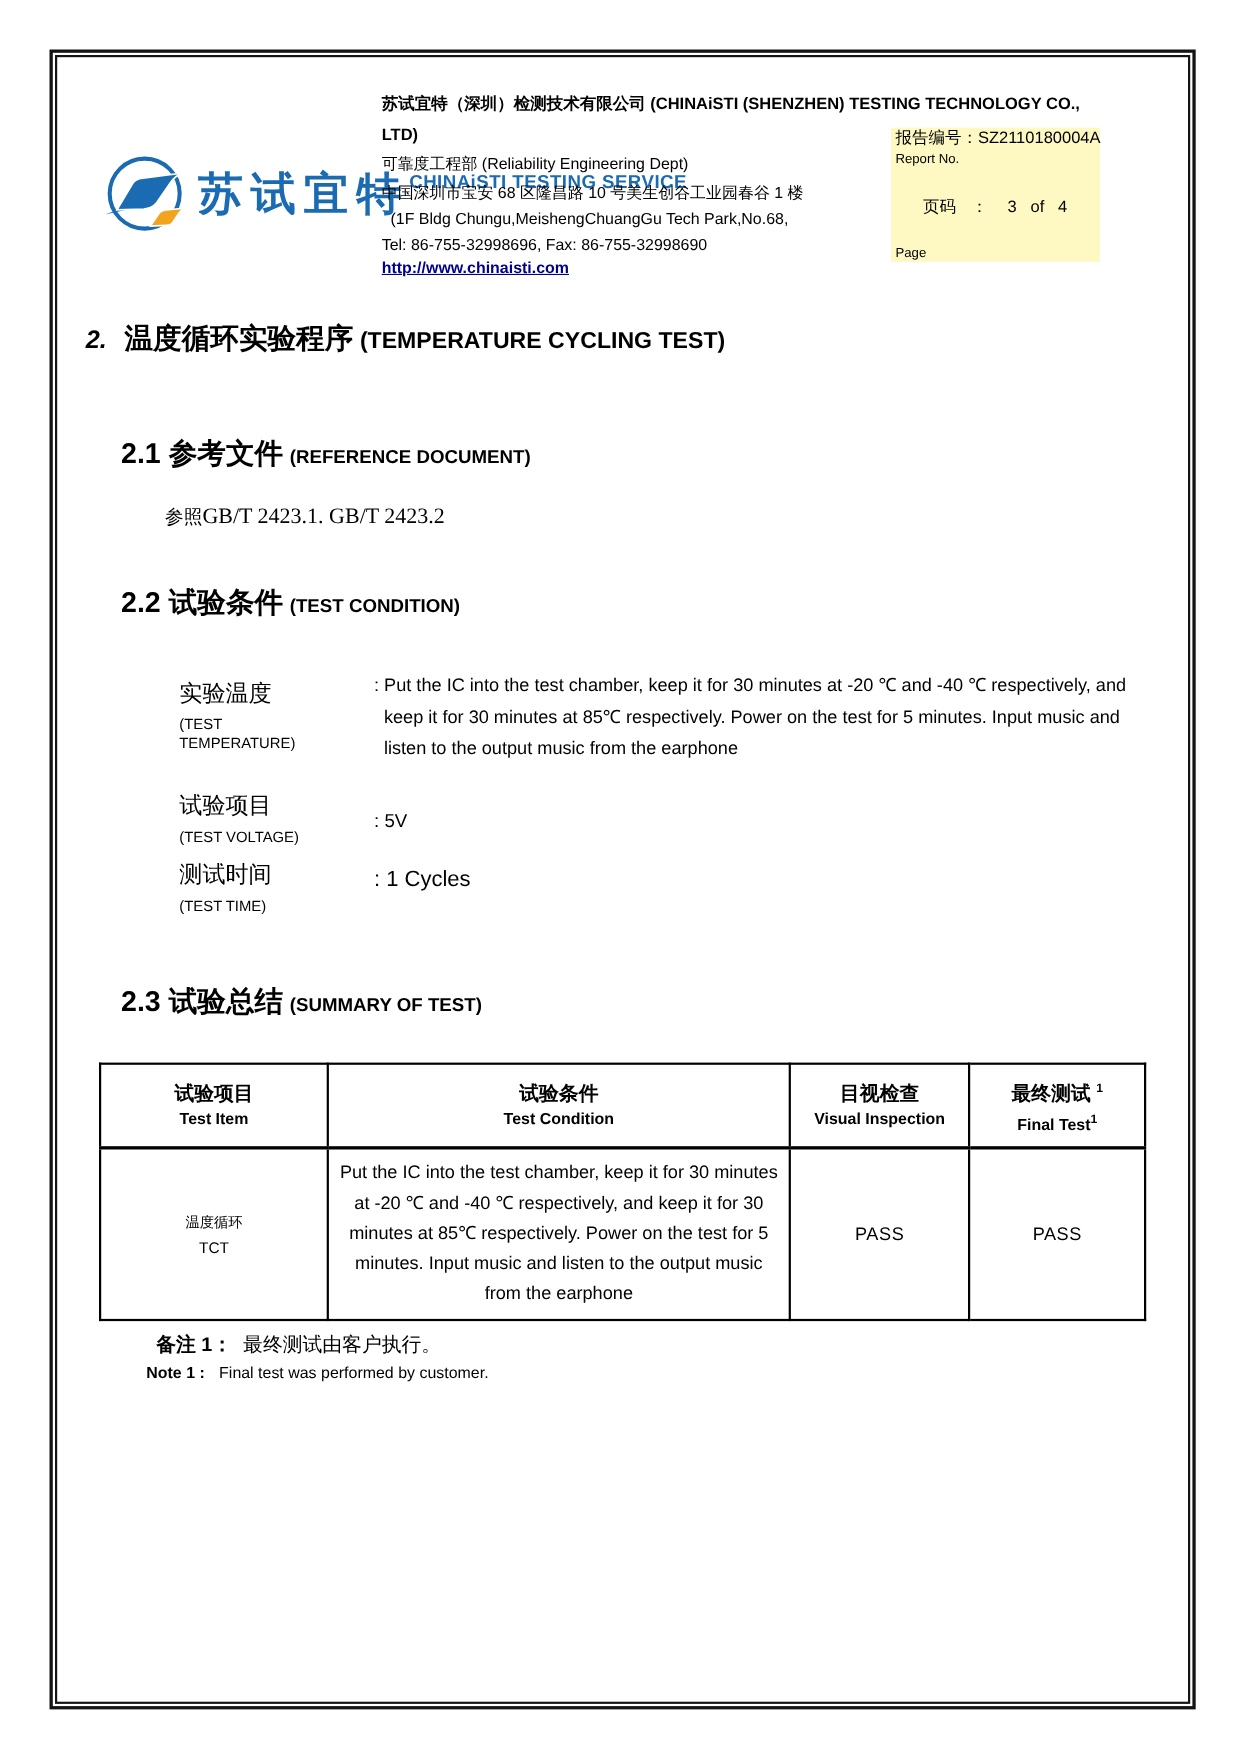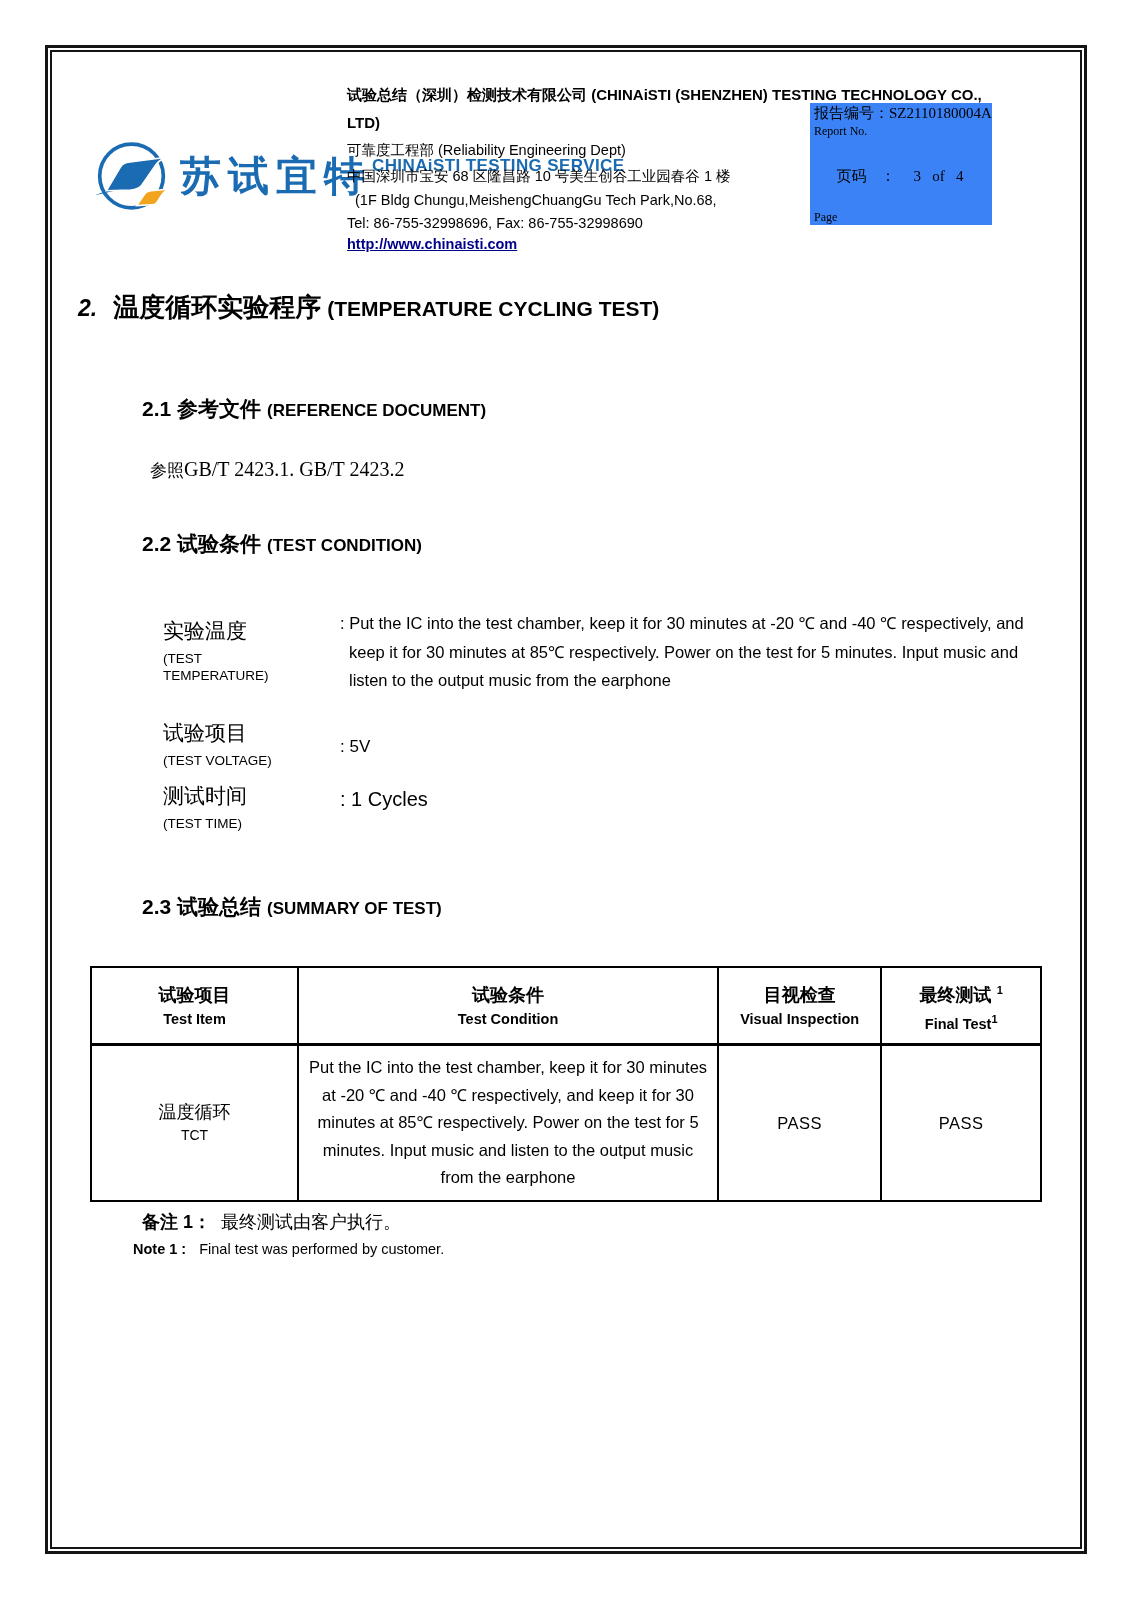--- a/index.html
+++ b/index.html
@@ -29,34 +29,34 @@
   .hdr-co1,.hdr-co2{font-size:15px;font-weight:bold;line-height:28px;}
   .hdr-dept{font-size:14.5px;line-height:26px;}
   .hdr-addr-zh{font-size:14.5px;line-height:26px;}
   .hdr-addr-en1{font-size:14.5px;line-height:23px;padding-left:8px;}
   .hdr-addr-en2{font-size:14.5px;line-height:23px;}
   .hdr-tel{font-size:14.5px;line-height:22px;}
   .hdr-web{font-size:14.5px;line-height:20px;}
   .hdr-web a{color:var(--link-navy);font-weight:bold;text-decoration:underline;cursor:pointer;}
 
   
-  .rinfo{position:absolute;left:810px;top:103px;background:#3b82f6;padding-left:4px;font-family:Liberation Serif, serif;}
+  .rinfo{position:absolute;left:810px;top:116px;background:#fef9c3;padding-left:4px;}
   .rinfo-row1{font-size:15px;line-height:20px;white-space:nowrap;}
   .rinfo-sub{font-size:12px;line-height:16px;}
   .rinfo-row3{font-size:15px;line-height:22px;margin-top:4px;white-space:pre;}
   .rinfo-row3 .colon{margin:0 18px 0 14px;}
 
   
   .sec2-title{position:absolute;left:78px;top:290px;white-space:nowrap;}
   .sec2-title .num{font-size:23px;font-weight:bold;font-style:italic;margin-right:16px;}
   .sec2-title .zh{font-size:26px;font-weight:bold;}
   .sec2-title .en{font-size:21px;font-weight:bold;margin-left:6px;}
 
   .subhead{position:absolute;white-space:nowrap;}
-  .subhead .zh{font-size:21px;font-weight:bold;margin-left:32px;}
+  .subhead .zh{font-size:26px;font-weight:bold;}
   .subhead .en{font-size:17px;font-weight:bold;margin-left:6px;}
   .sec21{left:110px;top:395px;}
   .sec22{left:110px;top:530px;}
   .sec23{left:110px;top:893px;}
 
   .ref-body{position:absolute;left:150px;top:458px;white-space:nowrap;}
   .ref-body .pre{font-size:17px;}
   .ref-body .refs{font-family:"Liberation Serif",serif;font-size:20px;}
 
   
@@ -78,21 +78,21 @@
   .sum-table th,.sum-table td{border:2px solid #000;text-align:center;vertical-align:middle;}
   .sum-table th{padding:9px 4px 8px;border-bottom-width:3px;}
   .sum-table .c1{width:21.8%;}
   .sum-table .c2{width:44.2%;}
   .sum-table .c3{width:17.2%;}
   .sum-table .c4{width:16.8%;}
   .th-zh{font-size:18px;font-weight:bold;line-height:26px;display:block;}
   .th-en{font-size:14.5px;font-weight:bold;line-height:22px;display:block;}
   .th-zh sup,.th-en sup{font-size:11px;}
   .sum-table td{height:157px;}
-  .td-item-zh{font-size:18px;line-height:24px;display:block;}
+  .td-item-zh{font-size:13px;line-height:24px;display:block;}
   .td-item-en{font-size:14px;line-height:22px;display:block;}
   .td-cond{font-size:16.5px;line-height:27.5px;padding:4px 6px;}
   .td-pass{font-size:16.5px;letter-spacing:0.5px;}
 
   
   .note-zh{position:absolute;left:142px;top:1210px;font-size:18px;white-space:nowrap;}
   .note-zh .lab{font-weight:bold;margin-right:10px;}
   .note-en{position:absolute;left:133px;top:1241px;font-size:14.5px;white-space:nowrap;}
   .note-en .lab{font-weight:bold;margin-right:13px;}
 </style>
@@ -112,21 +112,21 @@
       <path d="M14,70 L33,38 Q36,32 46,31 L93,25 Q84,30 80,36 L62,62 Q57,68 47,69 Z" fill="#1b6bb2" stroke="#fff" stroke-width="2"></path>
       <path d="M55,90 L66,74 Q68,71 74,70 L97,68 Q92,71 90,74 L82,86 Q80,89 75,89 Z" fill="#f2a41f" stroke="#fff" stroke-width="2"></path>
     </svg>
     <div class="logo-text">
       <span class="logo-zh">苏试宜特</span>
       <span class="logo-en">CHINAiSTI TESTING SERVICE</span>
     </div>
   </div>
 
   <div class="hdr">
-    <div class="hdr-co1">试验总结（深圳）检测技术有限公司  (CHINAiSTI (SHENZHEN) TESTING TECHNOLOGY CO.,</div>
+    <div class="hdr-co1">苏试宜特（深圳）检测技术有限公司  (CHINAiSTI (SHENZHEN) TESTING TECHNOLOGY CO.,</div>
     <div class="hdr-co2">LTD)</div>
     <div class="hdr-dept">可靠度工程部  (Reliability Engineering Dept)</div>
     <div class="hdr-addr-zh">中国深圳市宝安 68 区隆昌路 10 号美生创谷工业园春谷 1 楼</div>
     <div class="hdr-addr-en1">(1F Bldg Chungu,MeishengChuangGu Tech Park,No.68,</div>
     <div class="hdr-tel">Tel: 86-755-32998696, Fax: 86-755-32998690</div>
     <div class="hdr-web"><a>http://www.chinaisti.com</a></div>
   </div>
 
   <div class="rinfo">
     <div class="rinfo-row1">

